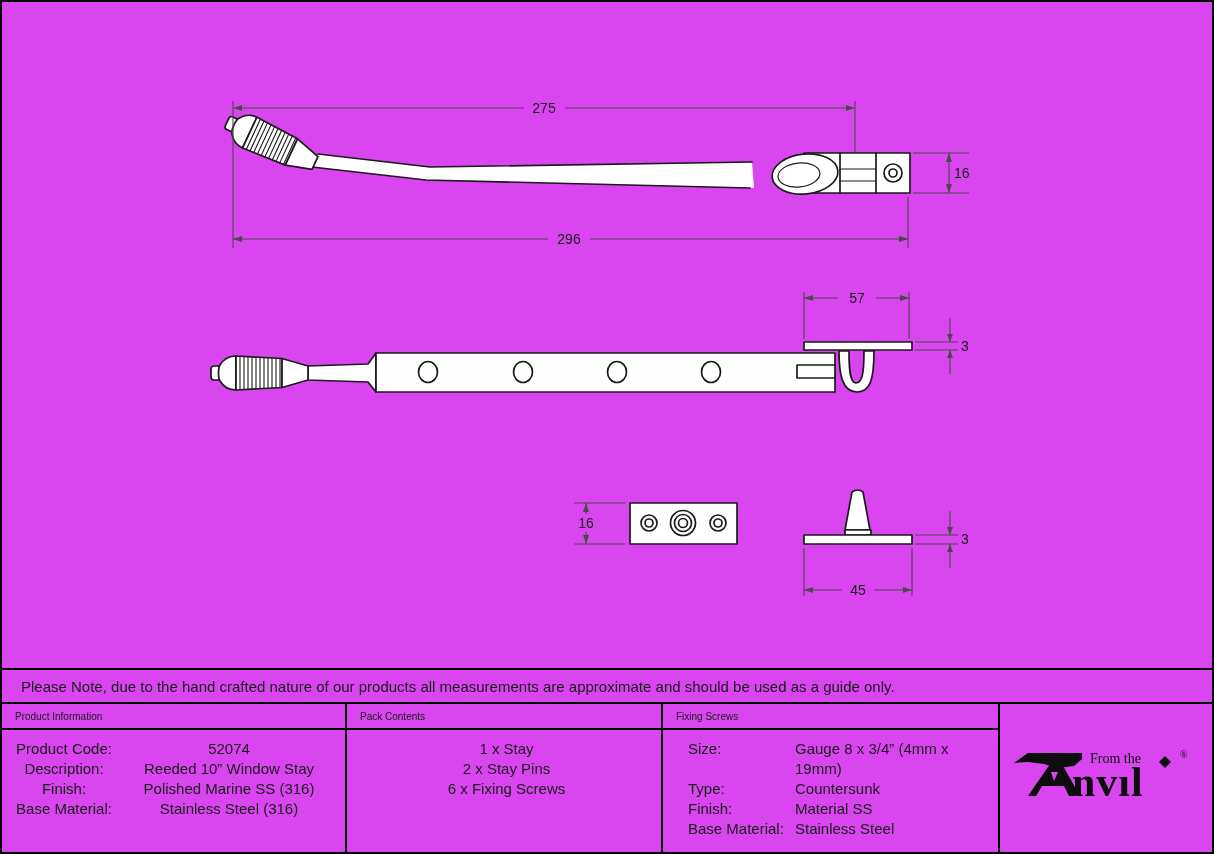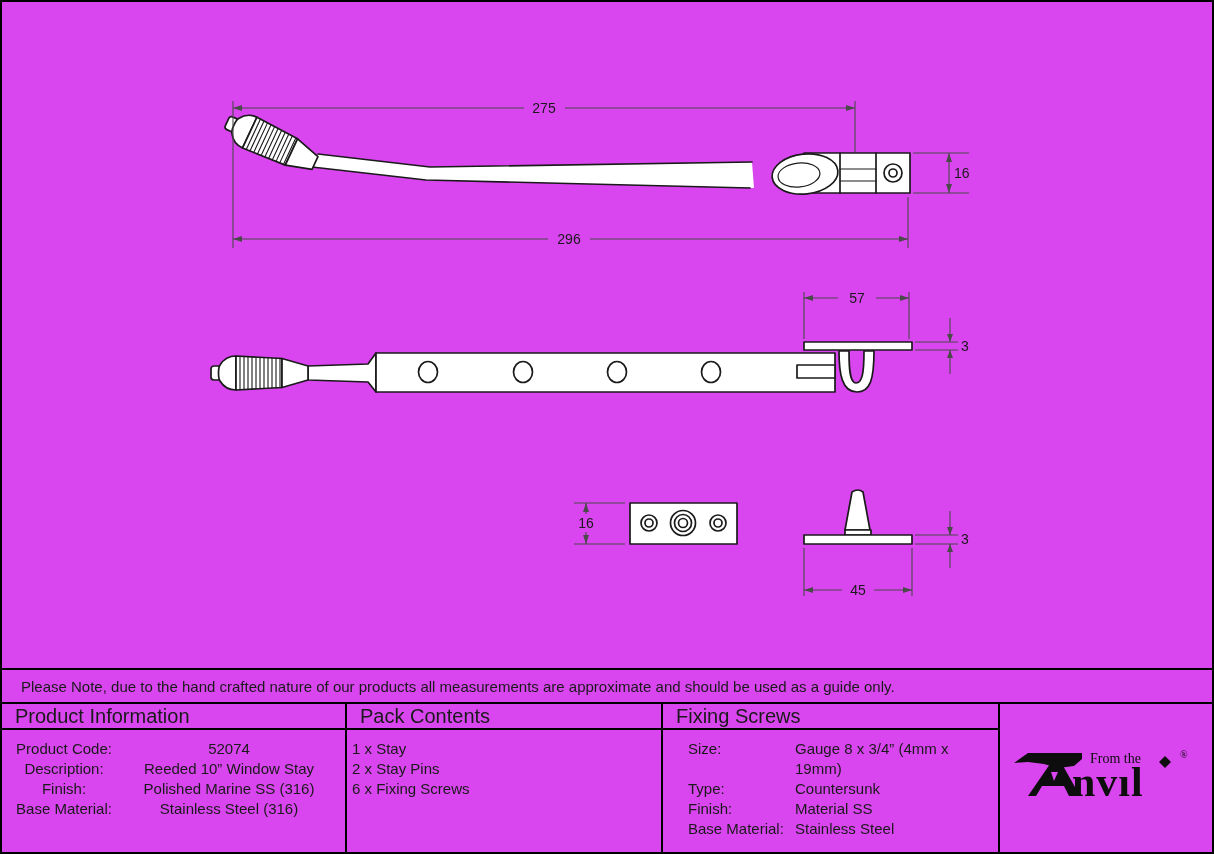--- a/index.html
+++ b/index.html
@@ -29,30 +29,30 @@
   .info-table{
     position:absolute;left:0;right:0;top:700px;bottom:0;
     border-top:2px solid #000;
     display:grid;
     grid-template-columns:345px 316px 337px auto;
     grid-template-rows:26px auto;
   }
   .hcell{
     border-right:2px solid #000;border-bottom:2px solid #000;
     display:flex;align-items:center;padding-left:13px;
-    font-size:20px;
+    font-size:10px;
   }
   .bcell{
     border-right:2px solid #000;
     padding-top:9px;font-size:15px;line-height:20px;
     box-sizing:border-box;
   }
   .kv{display:grid;grid-template-columns:98px auto;padding-left:13px;text-align:center;}
   .kv3{display:grid;grid-template-columns:107px auto;padding-left:25px;}
-  .items{padding-left:5px;}
+  .items{padding-left:5px;text-align:center;}
   .logo-cell{grid-column:4;grid-row:1 / 3;position:relative;}
   .wordmark{font-family:"Liberation Serif",serif;font-weight:bold;fill:#0d0d0d;}
   .tagline{font-family:"Liberation Serif",serif;fill:#0d0d0d;}
 </style>
 </head>
 <body>
 
 <div class="sheet">
 
   <svg class="drawing" width="1210" height="666" viewBox="0 0 1210 666">

